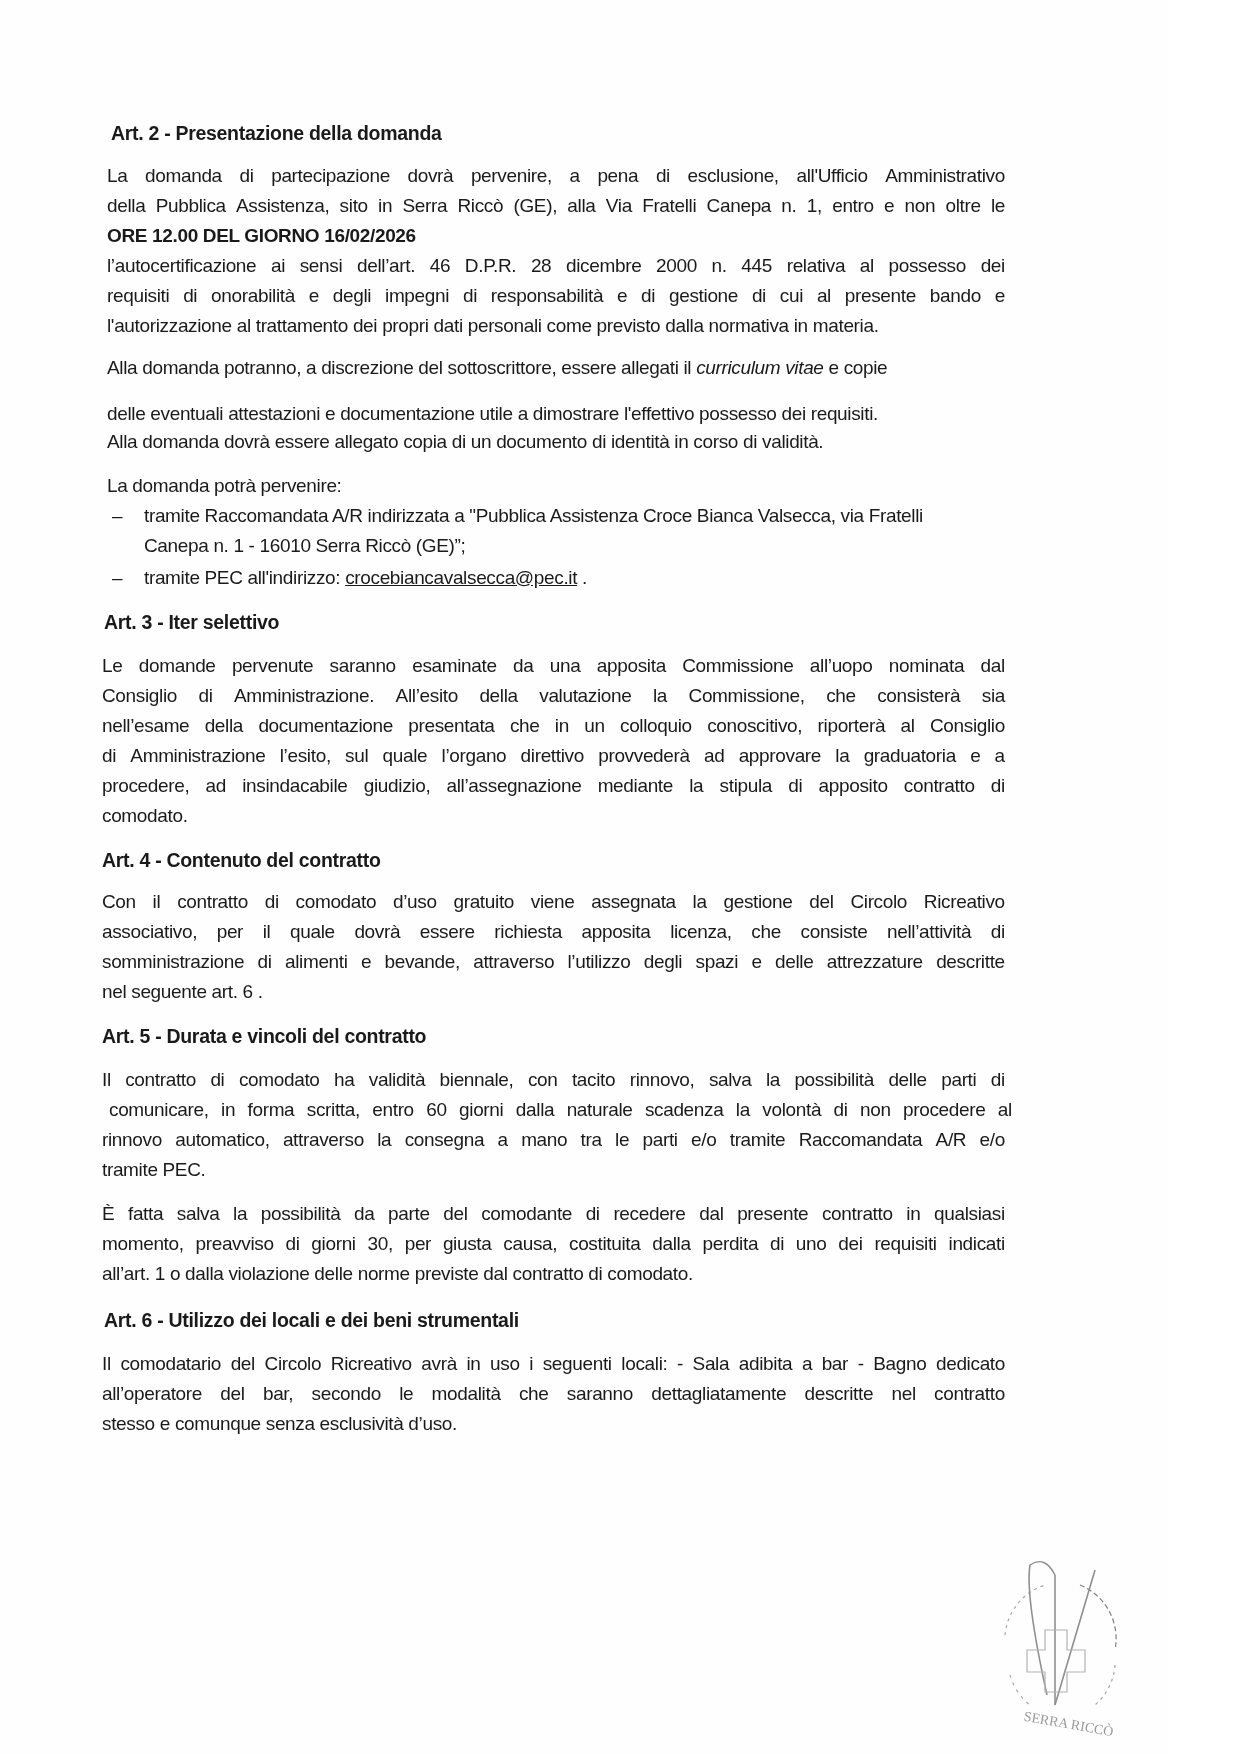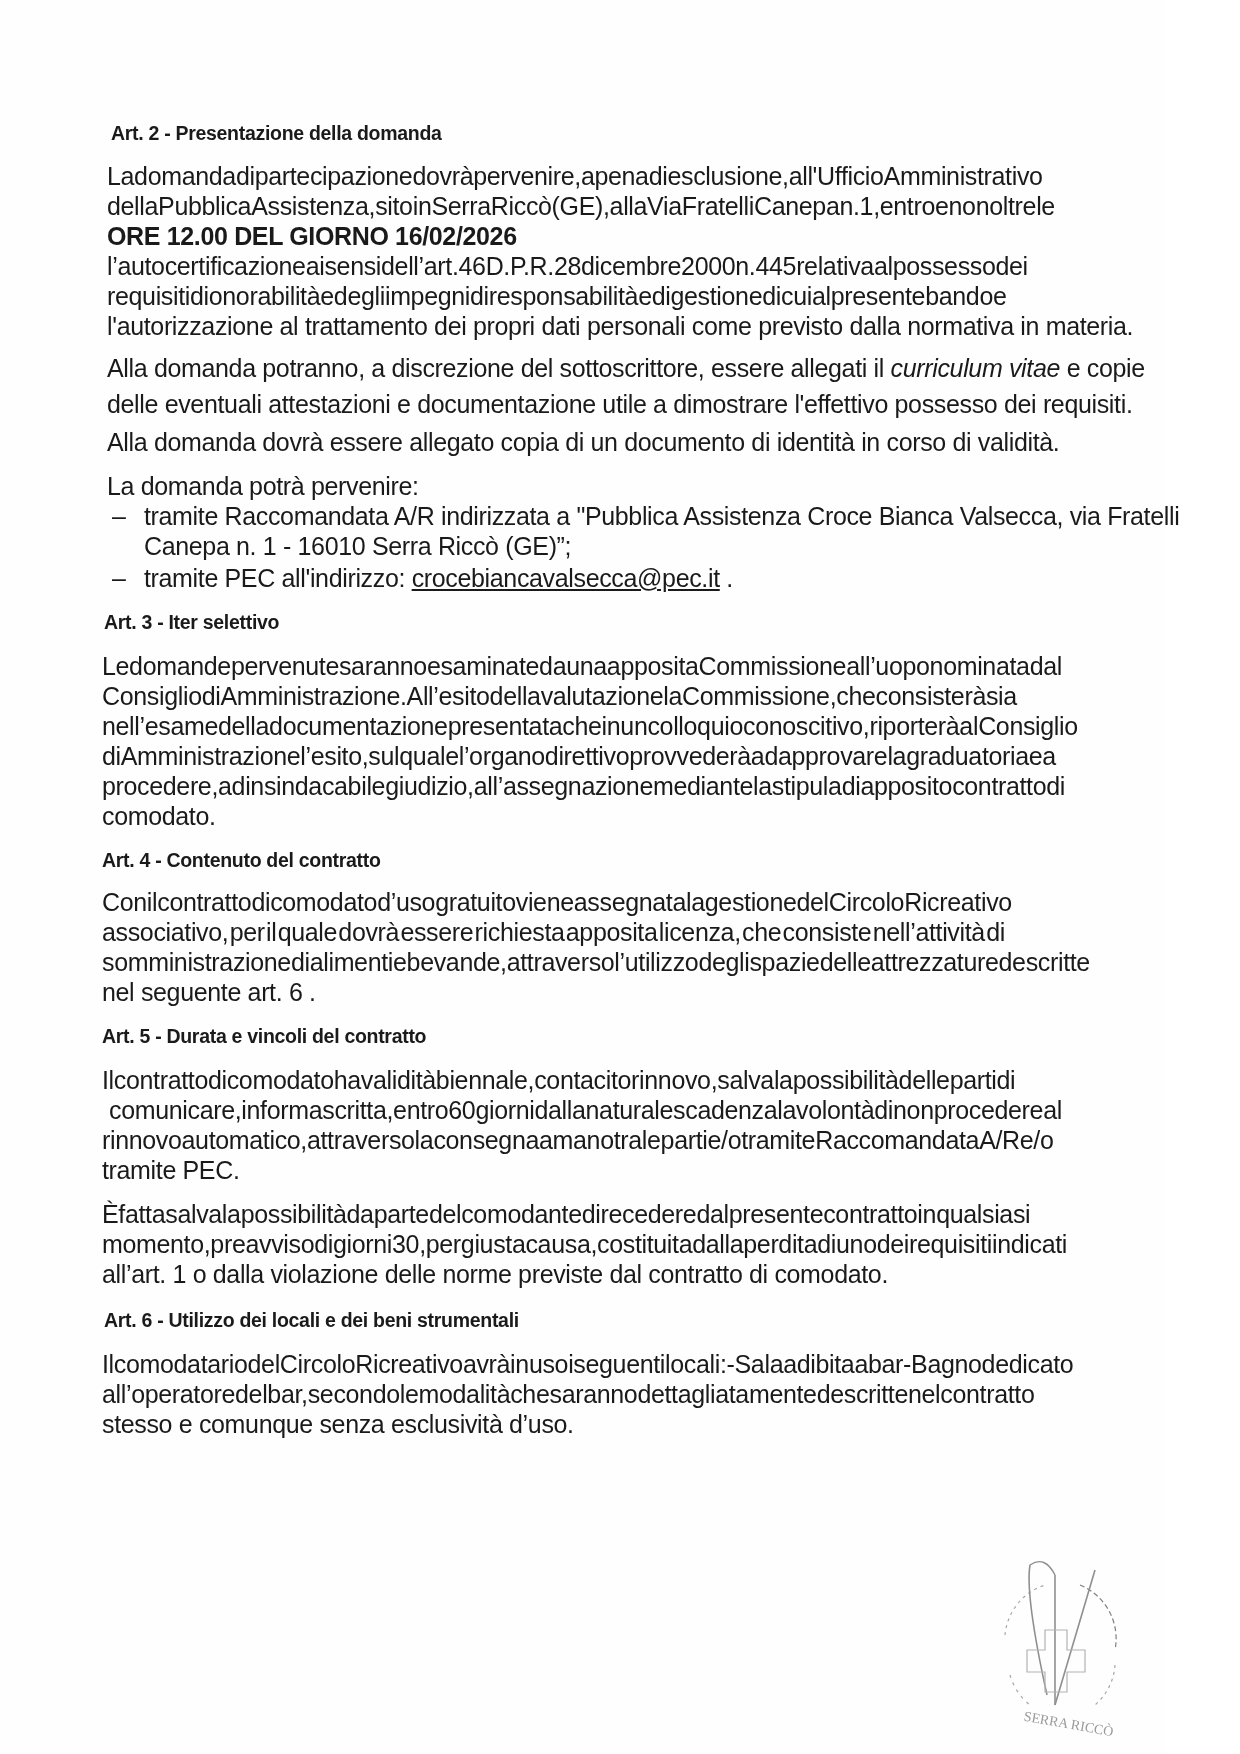--- a/index.html
+++ b/index.html
@@ -4,21 +4,21 @@
 <style>
   html, body { margin: 0; padding: 0; background: #ffffff; }
   body { width: 1240px; height: 1754px; position: relative; overflow: hidden; }
   .page {
     position: absolute; left: 0; top: 0; width: 1167px; height: 1754px;
     background: #fefefe; color: #1a1a1a;
     font-family: "Liberation Sans", sans-serif;
   }
   .line {
     position: absolute; left: 0; white-space: nowrap;
-    font-size: 25px; line-height: 24px; letter-spacing: -0.35px;
+    font-size: 19px; line-height: 24px; letter-spacing: -0.35px;
   }
   .just { display: flex; justify-content: space-between; }
   .just span.w { white-space: pre; }
   .heading { font-weight: bold; font-size: 19.5px; letter-spacing: -0.3px; }
   .bold { font-weight: bold; }
   .ital { font-style: italic; }
   .link { text-decoration: underline; }
   .dash { position: absolute; left: 0; width: 24px; }
   .stamp { position: absolute; left: 985px; top: 1555px; width: 150px; height: 190px; }
 </style>
@@ -101,21 +101,21 @@
       <span>al</span>
       <span>presente</span>
       <span>bando</span>
       <span>e</span>
     </div>
   <div class="line just" style="left:107px; top:356px; width:898px;">
     <span class="w"><span>Alla domanda potranno, a discrezione del sottoscrittore, essere allegati il </span><span class="ital">curriculum vitae</span><span> e copie</span></span>
   </div>
 
   <div class="line" style="left:107px; top:314px;">l'autorizzazione al trattamento dei propri dati personali come previsto dalla normativa in materia.</div>
-  <div class="line" style="left:107px; top:392px;">delle eventuali attestazioni e documentazione utile a dimostrare l'effettivo possesso dei requisiti.</div>
+  <div class="line" style="left:107px; top:402px;">delle eventuali attestazioni e documentazione utile a dimostrare l'effettivo possesso dei requisiti.</div>
 
   <div class="line" style="left:107px; top:430px;">Alla domanda dovrà essere allegato copia di un documento di identità in corso di validità.</div>
 
   <div class="line" style="left:107px; top:474px;">La domanda potrà pervenire:</div>
 
   <div class="line" style="left:112px; top:504px; width:900px;">
     <span class="dash">–</span>
     <span style="position:absolute; left:32px;">tramite Raccomandata A/R indirizzata a "Pubblica Assistenza Croce Bianca Valsecca, via Fratelli</span>
   </div>
   <div class="line" style="left:144px; top:534px;">Canepa n. 1 - 16010 Serra Riccò (GE)”;</div>

